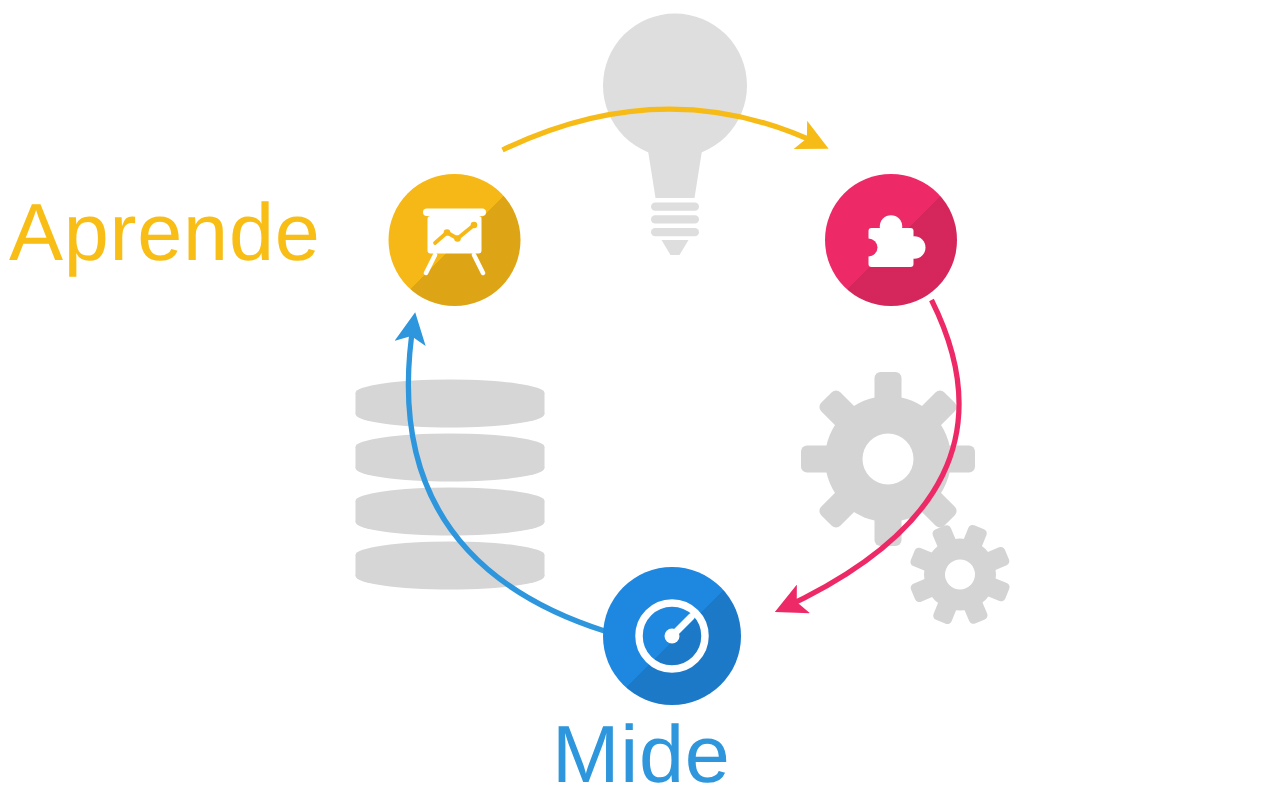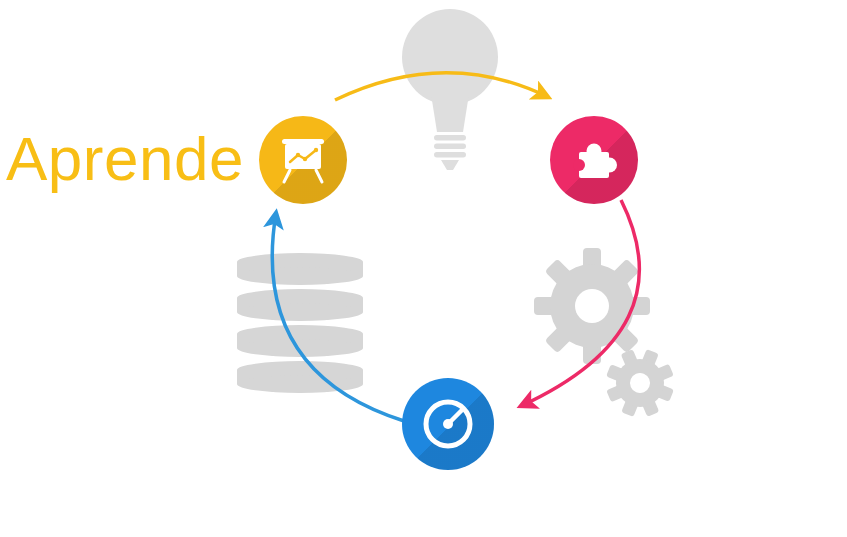--- a/index.html
+++ b/index.html
@@ -16,21 +16,21 @@
   }
   .node::before{ 
     content:"";position:absolute;inset:0;border-radius:50%;
     background:linear-gradient(135deg, rgba(0,0,0,0) 52%, rgba(0,0,0,0.10) 52%);
   }
   .node svg{position:relative;display:block;}
   .node-aprende{left:259px;top:116px;width:88px;height:88px;background:#F6B817;}
   .node-disena {left:550px;top:116px;width:88px;height:88px;background:#ED2A67;}
   .node-mide   {left:402px;top:378px;width:92px;height:92px;background:#1E87DF;}
   .label{
-    position:absolute;font-size:62px;line-height:1;font-weight:400;
+    position:absolute;font-size:54px;line-height:1;font-weight:400;
     letter-spacing:0.5px;white-space:nowrap;
   }
   .label-aprende{left:6px;top:128px;color:#F8BE15;}
   .label-disena {left:668px;top:128px;color:#EE2D67;}
   .label-mide   {left:368px;top:476px;color:#2D96DC;}
 </style>
 </head>
 <body>
 
 <div class="stage">
@@ -128,14 +128,15 @@
 
   <div class="node node-mide">
     <svg width="92" height="92" viewBox="0 0 92 92">
       <circle cx="46" cy="46" r="22" fill="none" stroke="#ffffff" stroke-width="5"></circle>
       <line x1="46" y1="46" x2="59" y2="33" stroke="#ffffff" stroke-width="4.5" stroke-linecap="round"></line>
       <circle cx="46" cy="46" r="5" fill="#ffffff"></circle>
     </svg>
   </div>
 
   <div class="label label-aprende">Aprende</div>
+  <div class="label label-mide">Mide</div>
 
 </div>
 
 </body></html>

